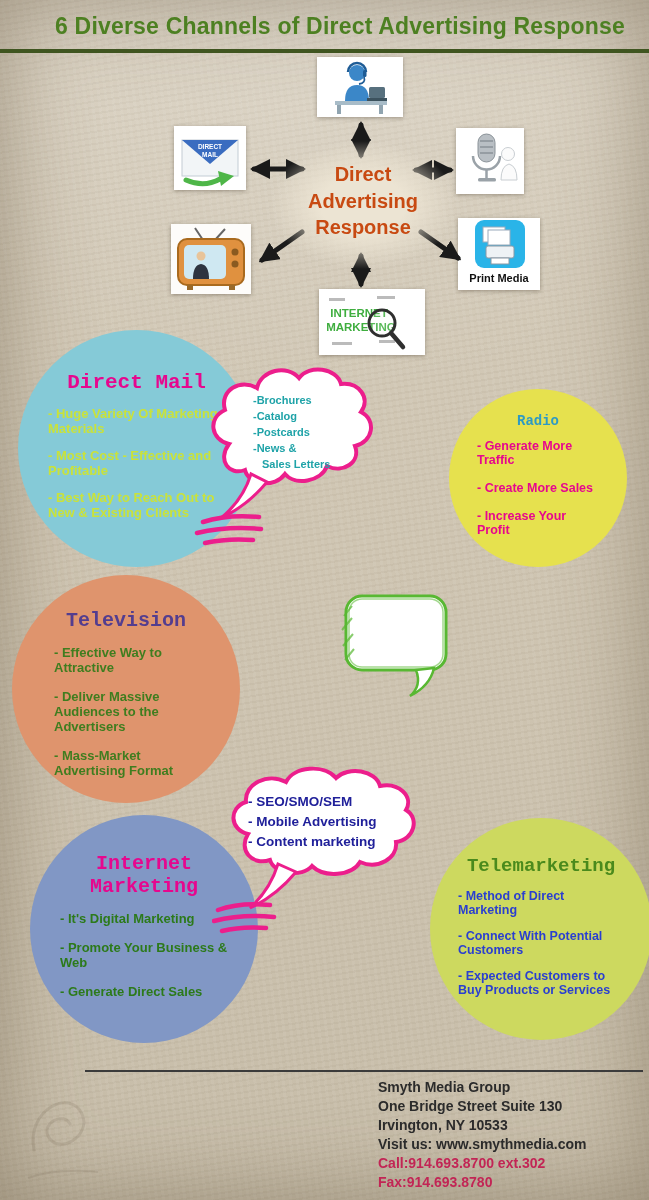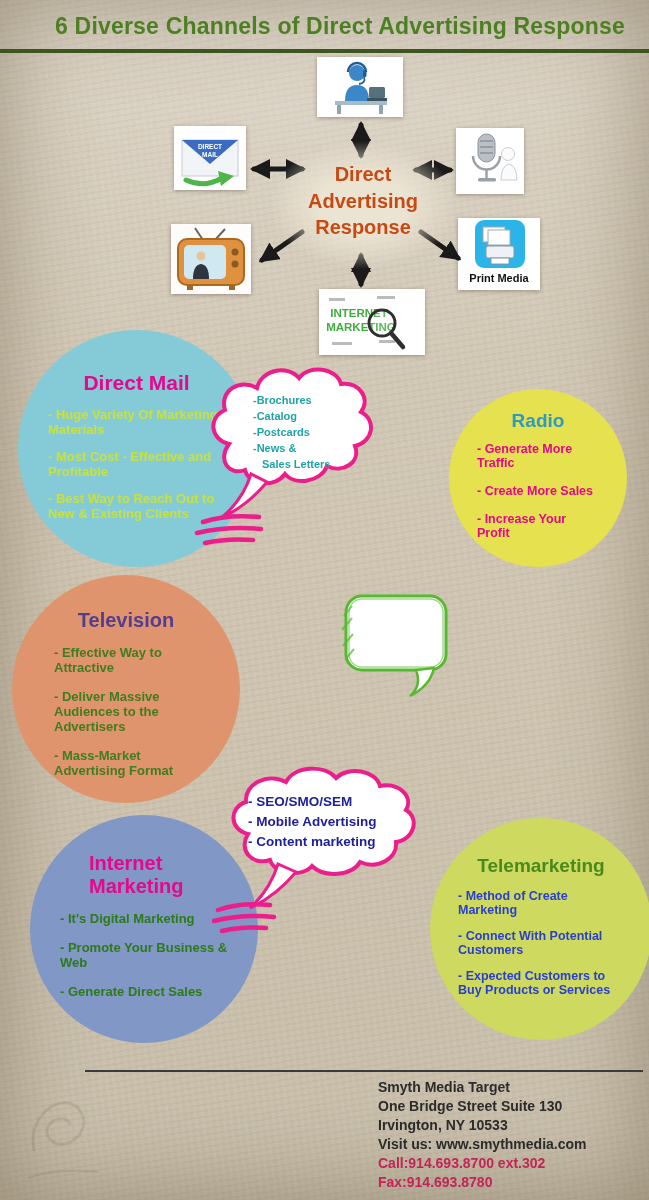--- a/index.html
+++ b/index.html
@@ -31,29 +31,29 @@
   .ah{fill:var(--arrow);}
 
   .center-label{left:296px;top:161px;width:134px;text-align:center;font-size:20px;line-height:1.33;
     font-weight:bold;color:var(--hub-text);z-index:2;}
   .center-label::before{content:"";position:absolute;left:-27px;top:-20px;width:188px;height:128px;border-radius:50%;
     background:radial-gradient(closest-side,#ece4d3 45%,rgba(236,228,211,0) 100%);z-index:-1;}
   .center-label span{position:relative;}
 
   .circle{border-radius:50%;display:flex;flex-direction:column;justify-content:center;align-items:flex-start;
     box-sizing:border-box;z-index:1;}
-  .c-title{align-self:center;font-weight:bold;margin-bottom:6px;}
+  .c-title{align-self:center;text-align:center;font-weight:bold;margin-bottom:6px;font-family:Liberation Mono, monospace;}
   .c-bullet{font-weight:bold;text-align:left;}
 
   .c1{left:18px;top:330px;width:237px;height:237px;background:var(--cyan-circle);padding:0 30px;}
   .c1 .c-title{font-size:21px;color:var(--magenta);}
   .c1 .c-bullet{font-size:13px;color:var(--lime-text);margin:6px 0;}
 
   .c2{left:449px;top:389px;width:178px;height:178px;background:var(--yellow-circle);padding:0 24px;}
-  .c2 .c-title{font-size:19px;color:var(--radio-title);margin-bottom:3px;}
+  .c2 .c-title{font-size:14px;color:var(--radio-title);margin-bottom:3px;}
   .c2 .c-bullet{font-size:12.5px;color:var(--magenta);margin:7px 4px;}
 
   .c3{left:12px;top:575px;width:228px;height:228px;background:var(--salmon-circle);padding:0 30px;}
   .c3 .c-title{font-size:20px;color:var(--tv-title);margin-top:16px;}
   .c3 .c-bullet{font-size:13px;color:var(--green-text);margin:7px 12px;}
 
   .c4{left:436px;top:566px;width:211px;height:211px;background:var(--purple-circle);padding:0 26px;}
   .c4 .c-title{font-size:19px;color:var(--print-title);max-width:122px;line-height:1.1;}
   .c4 .c-bullet{font-size:12.5px;color:var(--print-text);margin:5px 0;}
 
@@ -212,21 +212,21 @@
 
   <div class="abs circle c5">
     <div class="c-title">Internet Marketing</div>
     <div class="c-bullet">- It's Digital Marketing</div>
     <div class="c-bullet">- Promote Your Business &amp; Web</div>
     <div class="c-bullet">- Generate Direct Sales</div>
   </div>
 
   <div class="abs circle c6">
     <div class="c-title">Telemarketing</div>
-    <div class="c-bullet">- Method of Create Marketing</div>
+    <div class="c-bullet">- Method of Direct Marketing</div>
     <div class="c-bullet">- Connect With Potential Customers</div>
     <div class="c-bullet">- Expected Customers to Buy Products or Services</div>
   </div>
 
   <svg class="abs bubble-svg b1-svg" width="195" height="200" viewBox="0 0 195 200">
     <path d="M36,92 C18,88 14,66 32,58 C26,38 48,26 64,36 C68,18 94,12 106,26 C116,12 144,16 148,32
              C166,30 178,46 168,60 C184,68 180,90 162,94 C168,110 150,122 134,114 C128,130 102,134 92,122
              C82,136 56,134 52,118 C36,124 24,108 36,92 Z" fill="#ffffff" stroke="#ec1e8c" stroke-width="4"></path>
     <path d="M58,122 Q50,148 28,166 Q54,154 74,130 Z" fill="#ffffff" stroke="#ec1e8c" stroke-width="3"></path>
     <path d="M10,170 q24,-8 56,-5" stroke="#ec1e8c" stroke-width="4.5" fill="none" stroke-linecap="round"></path>
@@ -258,21 +258,21 @@
     <path d="M10,171 q20,-5 44,-3" stroke="#ec1e8c" stroke-width="4.5" fill="none" stroke-linecap="round"></path>
   </svg>
   <div class="abs bubble-text b3-text">
     <div>- SEO/SMO/SEM</div>
     <div>- Mobile Advertising</div>
     <div>- Content marketing</div>
   </div>
 
   <div class="abs footer-rule"></div>
   <div class="abs footer">
-    <div>Smyth Media Target</div>
+    <div>Smyth Media Group</div>
     <div>One Bridge Street Suite 130</div>
     <div>Irvington, NY 10533</div>
     <div>Visit us: www.smythmedia.com</div>
     <div class="red">Call:914.693.8700 ext.302</div>
     <div class="red">Fax:914.693.8780</div>
   </div>
 
   <svg class="abs doodle" width="90" height="110" viewBox="0 0 90 110">
     <path d="M16,70 C8,30 52,8 64,34 C74,56 40,76 30,56 C24,42 46,32 52,44" stroke="#6b5d49" stroke-width="3" fill="none" stroke-linecap="round"></path>
     <path d="M10,98 q30,-10 70,-6" stroke="#6b5d49" stroke-width="2" fill="none"></path>

